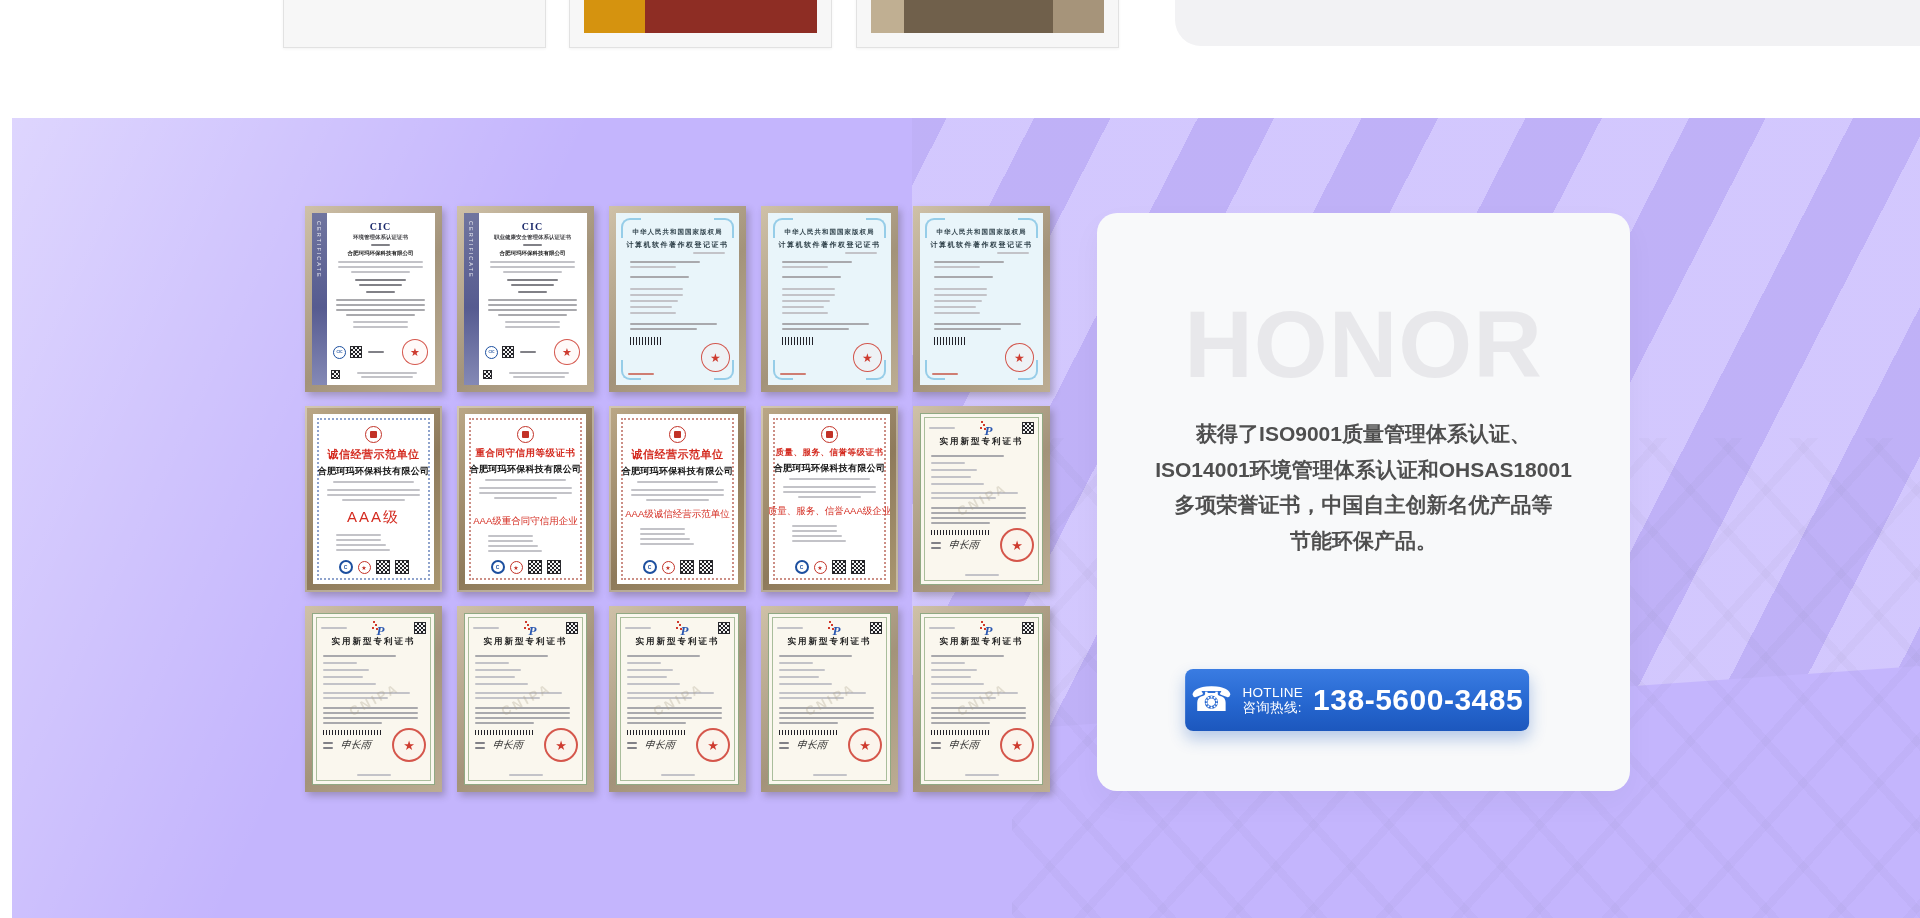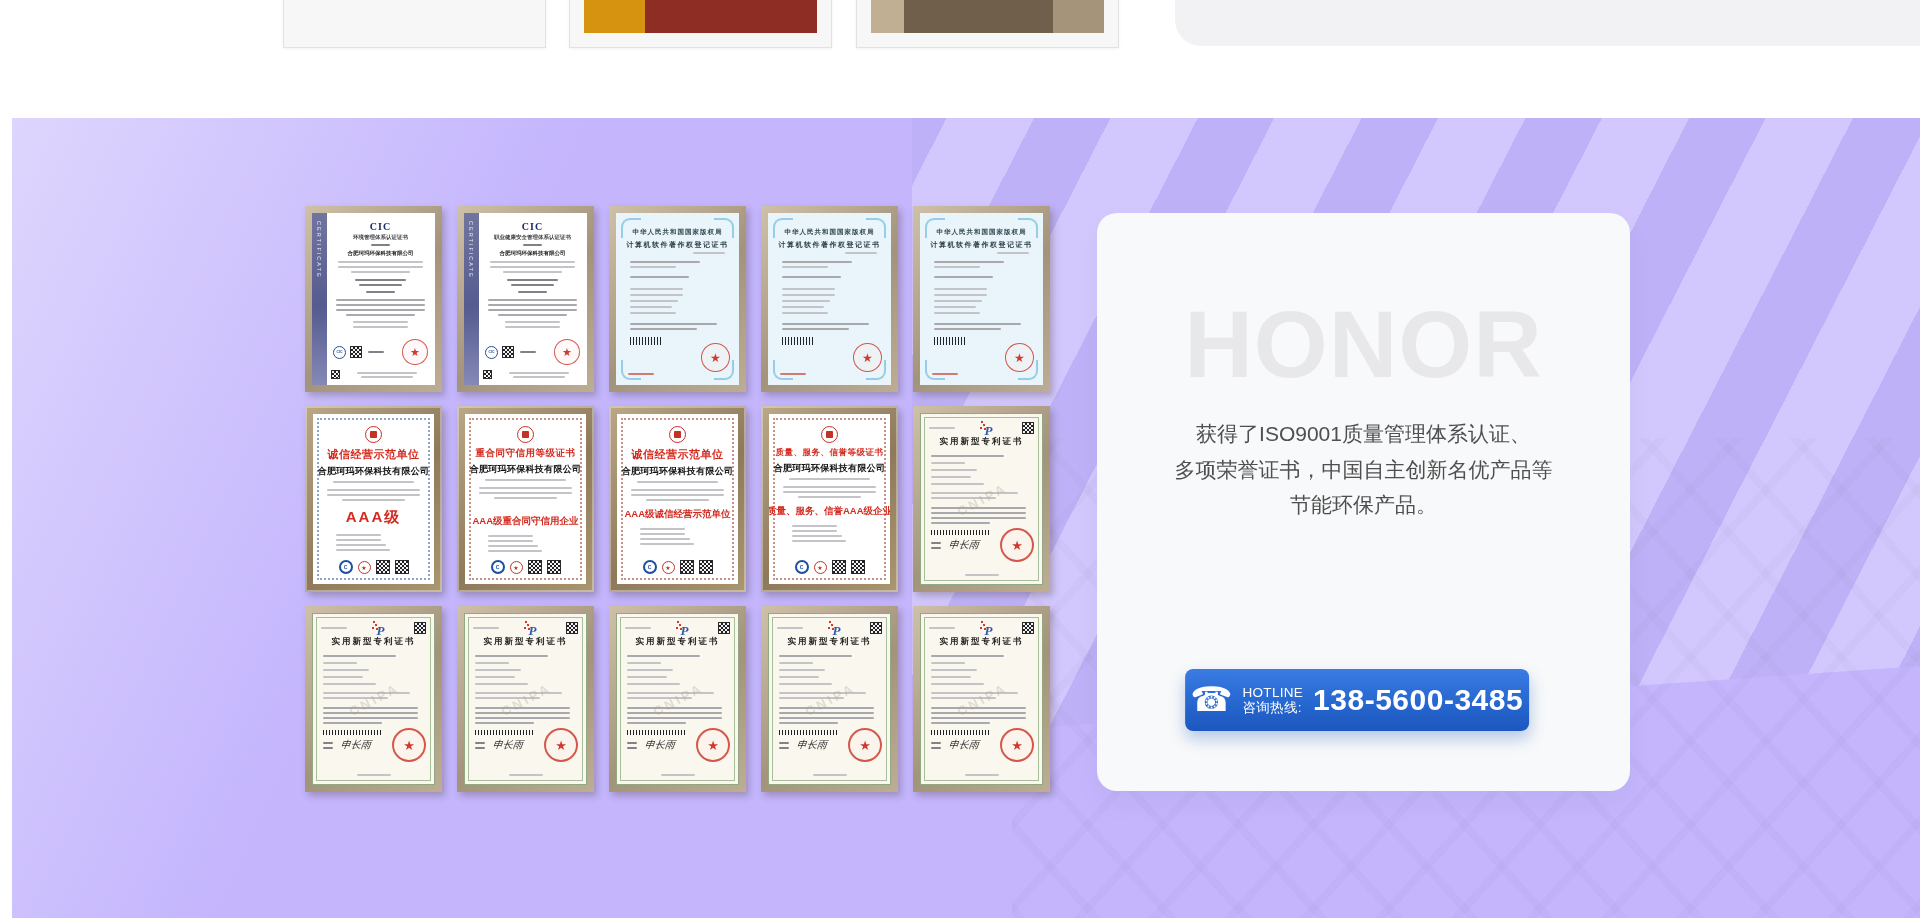--- a/index.html
+++ b/index.html
@@ -89,21 +89,21 @@
 
   
   .honor .inner{position:absolute;inset:4px;border:2px dotted var(--bc,#cc8f86);}
   .honor.b-blue .inner{--bc:#8fa3cc;}
   .hn-body{position:absolute;inset:8px;display:flex;flex-direction:column;align-items:center;}
   .emblem{margin-top:4px;width:15px;height:15px;border:1.5px solid #c23227;border-radius:50%;
           display:flex;align-items:center;justify-content:center;}
   .emblem i{display:block;width:7px;height:7px;background:#c23227;border-radius:1px;}
   .hn-title{margin-top:4px;color:#d42b20;font-weight:bold;white-space:nowrap;letter-spacing:.5px;}
   .hn-co{margin-top:3px;color:#111;font-weight:bold;font-size:9px;white-space:nowrap;letter-spacing:.3px;}
-  .hn-award{color:#d42b20;font-weight:bold;white-space:nowrap;}
+  .hn-award{color:#d42b20;font-weight:normal;white-space:nowrap;}
   .hn-foot{margin-top:auto;display:flex;align-items:center;gap:5px;padding-bottom:2px;}
   .hn-blue{width:14px;height:14px;border:2px solid #1c4f9f;color:#1c4f9f;font-size:5px;font-weight:bold;}
   .hn-star{width:13px;height:13px;border:1px solid #c23227;color:#c23227;font-size:6px;}
 
   
   .patent .paper{background:#faf7ee;border:1px solid #90a983;
                  box-shadow:inset 0 0 0 3px #faf7ee,inset 0 0 0 4px #a9bd9b;}
   .pt-head{display:flex;align-items:center;margin:7px 8px 0 8px;}
   .cnipa{position:relative;margin:0 auto;width:18px;height:13px;text-align:center;}
   .cnipa b{font-family:"Liberation Serif",serif;font-style:italic;font-weight:bold;
@@ -121,21 +121,21 @@
   .pt-date{position:absolute;bottom:8px;left:0;right:0;display:flex;justify-content:center;}
 
   
   .honor-panel{position:absolute;left:1085px;top:95px;width:533px;height:578px;
                background:#f8f9fa;border-radius:20px;box-shadow:0 12px 30px rgba(0,0,0,.04);}
   .watermark{position:absolute;top:84px;left:0;right:0;text-align:center;
              font-size:95px;line-height:95px;font-weight:800;color:#e8e8eb;letter-spacing:1px;}
   .panel-title{position:absolute;top:122px;left:0;right:0;margin:0;text-align:center;
                font-size:38px;line-height:46px;font-weight:bold;color:#0d0d0d;letter-spacing:1px;}
   .panel-desc{position:absolute;top:203px;left:16px;right:16px;text-align:center;
-              font-size:21px;line-height:35.5px;color:#4f4f4f;}
+              font-size:21px;line-height:35.5px;color:#4f4f4f;font-weight:bold;}
   .hotline{position:absolute;top:456px;left:50%;transform:translateX(-52%);
            width:344px;height:62px;border:none;border-radius:8px;cursor:pointer;
            background:linear-gradient(180deg,#3a7ce2 0%,#2667d0 55%,#1c57bd 100%);
            box-shadow:0 8px 16px rgba(28,88,190,.30);
            display:flex;align-items:center;justify-content:center;gap:10px;color:#fff;
            font-family:"Liberation Sans",sans-serif;}
   .hotline .ph{font-size:34px;line-height:34px;margin-top:-3px;}
   .hotline .labels{display:flex;flex-direction:column;align-items:flex-start;
                    font-size:13.5px;line-height:15.5px;letter-spacing:.3px;}
   .hotline .num{font-size:30px;font-weight:bold;letter-spacing:.5px;white-space:nowrap;}
@@ -649,20 +649,21 @@
               <div class="bar lt" style="width:34px"></div>
             </div>
           </div>
         </div>
       </div>
 
     <aside class="honor-panel">
       <div class="watermark">HONOR</div>
       <div class="panel-desc">
         <div>获得了ISO9001质量管理体系认证、</div>
+        <div>ISO14001环境管理体系认证和OHSAS18001</div>
         <div>多项荣誉证书，中国自主创新名优产品等</div>
         <div>节能环保产品。</div>
       </div>
       <button class="hotline">
         <span class="ph">☎</span>
         <span class="labels">
           <span>HOTLINE</span>
           <span>咨询热线:</span>
         </span>
         <span class="num">138-5600-3485</span>

